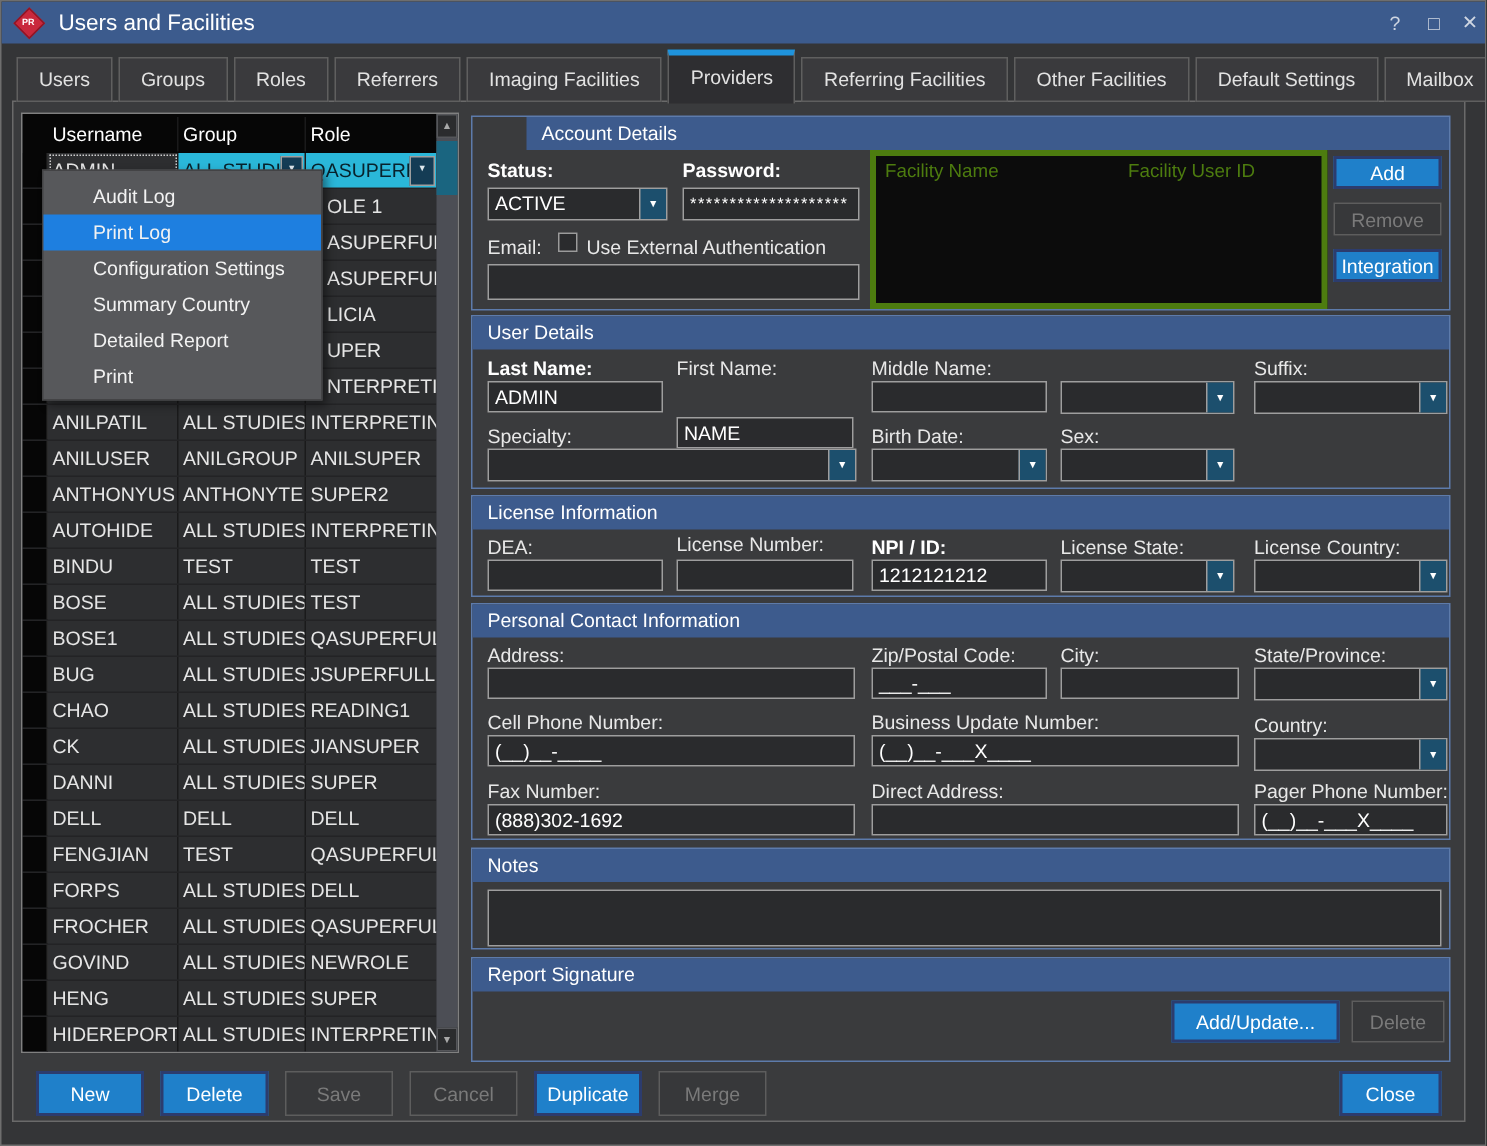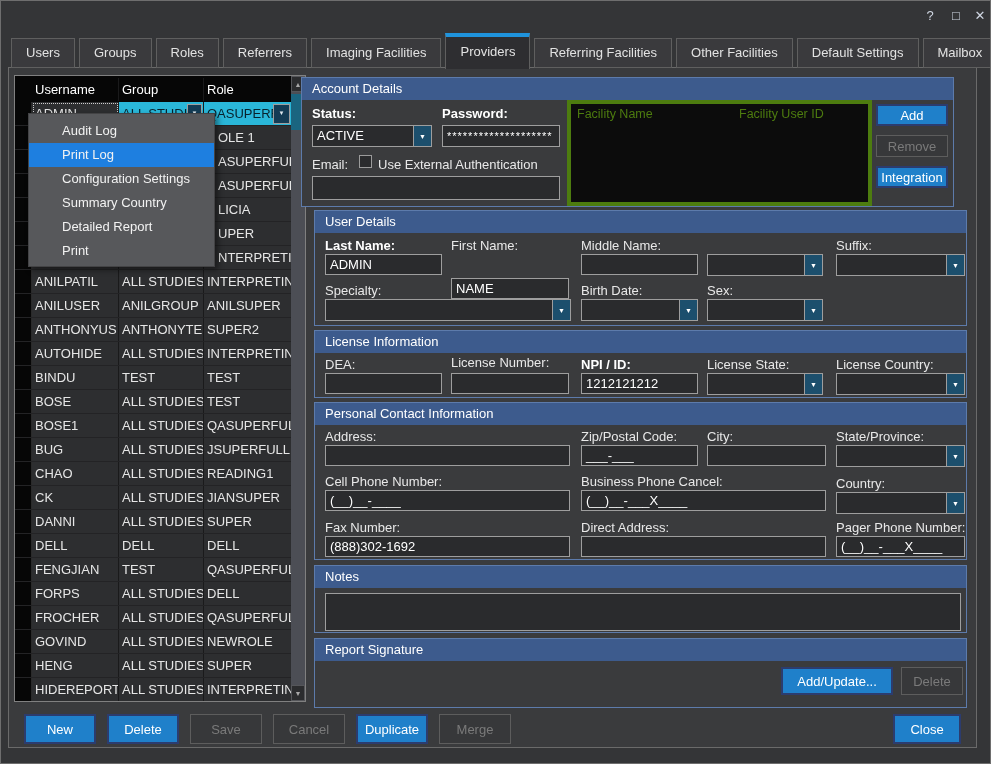--- a/index.html
+++ b/index.html
@@ -67,20 +67,26 @@
   .faclist{position:absolute;background:#0c0c0c;border:4px solid #4d7c0f;color:#4d7c0f;}
   .fachead{display:flex;height:20px;font-size:12.5px;line-height:20px;}
 
   .notesbox{position:absolute;background:#2a2b2d;border:1px solid #9e9e9e;}
 </style>
 </head>
 <body>
 
 <div class="window">
 
+  <div class="abs titlebar">
+    <div class="app-icon">
+        <span>PR</span>
+      </div>
+    <div class="title-text">Users and Facilities</div>
+  </div>
   <div class="win-btn" style="left:917px;">?</div>
   <div class="win-btn" style="left:943px;">□</div>
   <div class="win-btn" style="left:967px;">✕</div>
 
   <div class="abs tabs">
     <div class="tab">Users</div>
     <div class="tab">Groups</div>
     <div class="tab">Roles</div>
     <div class="tab">Referrers</div>
     <div class="tab">Imaging Facilities</div>
@@ -290,21 +296,21 @@
           </div>
       </div>
 
       <div class="vscroll">
         <div class="sbtn" style="top:0;">▲</div>
         <div class="sthumb"></div>
         <div class="sbtn" style="bottom:0;">▼</div>
       </div>
     </div>
 
-    <div class="abs gbox" style="left:292px;top:9px;width:653px;height:130px;">
+    <div class="abs gbox" style="left:305px;top:9px;width:653px;height:130px;padding-left:36px;">
       <div class="ghead">Account Details</div>
       <div class="lbl b" style="left:10px;top:28px;">Status:</div>
       <div class="lbl b" style="left:140px;top:28px;">Password:</div>
       <div class="combo" style="left:10px;top:47px;width:120px;">
         <span class="val">ACTIVE</span>
         <span class="carrow">▼</span>
       </div>
       <div class="field" style="left:140px;top:47px;width:118px;height:22px;font-size:11px;letter-spacing:1px;line-height:21px;">********************</div>
       <div class="lbl" style="left:10px;top:79px;">Email:</div>
       <div class="chk" style="left:57px;top:77px;"></div>
@@ -386,21 +392,21 @@
       <div class="lbl" style="left:521px;top:26px;">State/Province:</div>
       <div class="field" style="left:10px;top:42px;width:245px;"></div>
       <div class="field" style="left:266px;top:42px;width:117px;">___-___</div>
       <div class="field" style="left:392px;top:42px;width:119px;"></div>
       <div class="combo" style="left:521px;top:42px;width:129px;">
           <span class="val"></span>
           <span class="carrow">▼</span>
         </div>
 
       <div class="lbl" style="left:10px;top:71px;">Cell Phone Number:</div>
-      <div class="lbl" style="left:266px;top:71px;">Business Phone Cancel:</div>
+      <div class="lbl" style="left:266px;top:71px;">Business Update Number:</div>
       <div class="lbl" style="left:521px;top:73px;">Country:</div>
       <div class="field" style="left:10px;top:87px;width:245px;">(__)__-____</div>
       <div class="field" style="left:266px;top:87px;width:245px;">(__)__-___X____</div>
       <div class="combo" style="left:521px;top:89px;width:129px;">
           <span class="val"></span>
           <span class="carrow">▼</span>
         </div>
 
       <div class="lbl" style="left:10px;top:117px;">Fax Number:</div>
       <div class="lbl" style="left:266px;top:117px;">Direct Address:</div>

